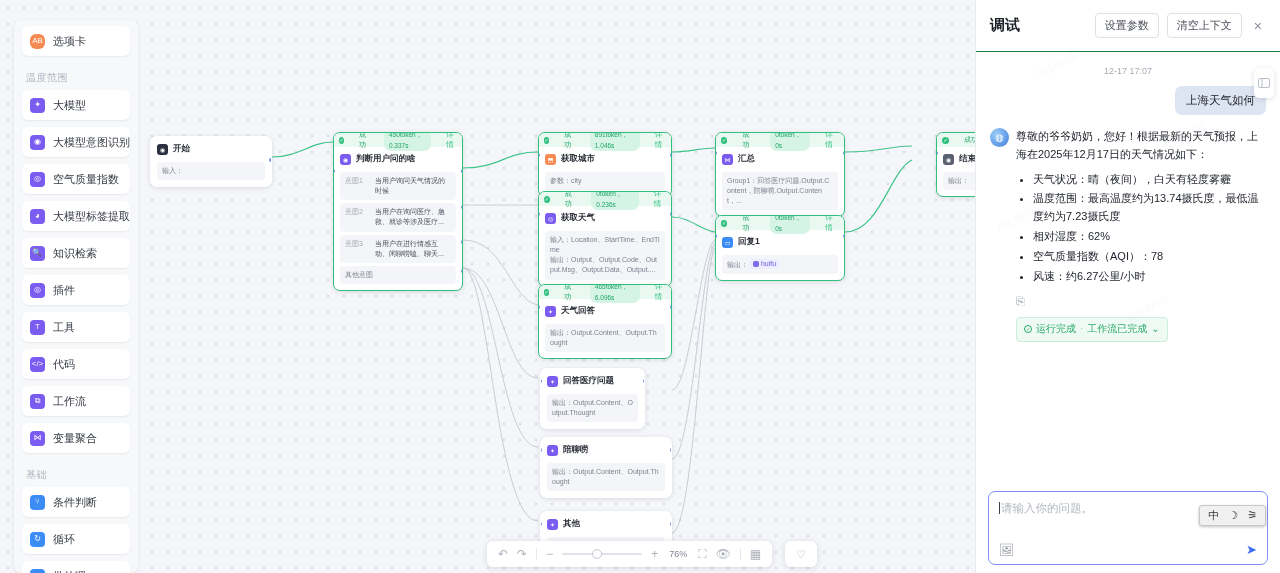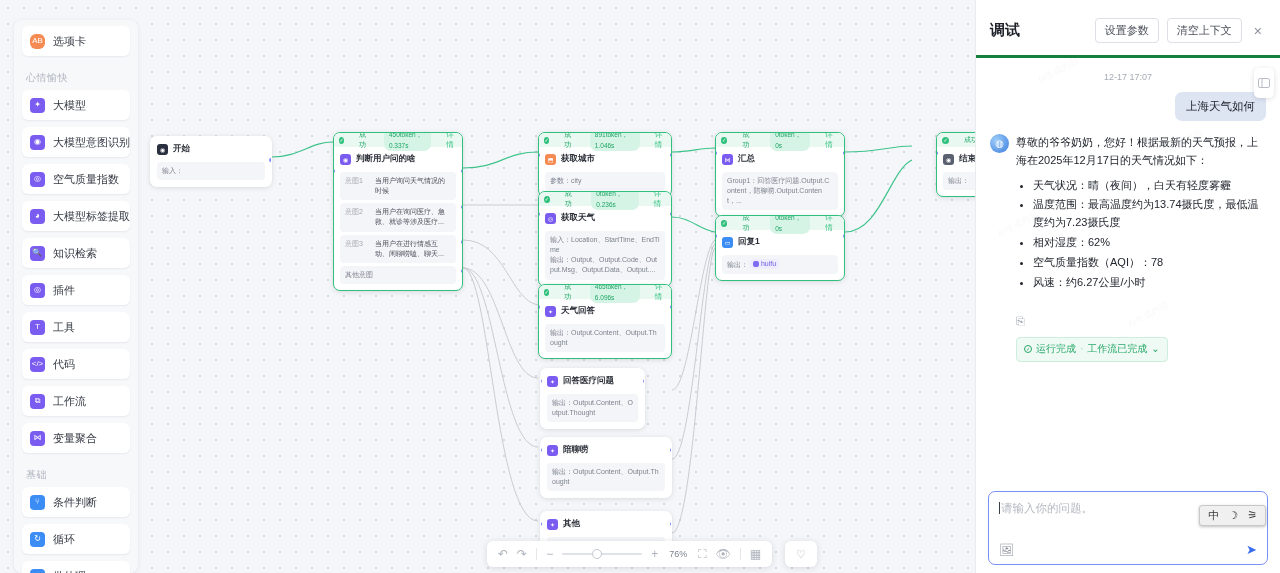--- a/index.html
+++ b/index.html
@@ -112,21 +112,21 @@
   }
 
   
   .panel {
     position: absolute; right: 0; top: 0; width: 305px; height: 573px;
     background: #fff; border-left: 1px solid #e9ebef;
     display: flex; flex-direction: column;
   }
   .panel-head {
     height: 52px; display: flex; align-items: center; gap: 8px;
-    padding: 0 14px; border-bottom: 3px solid #15803d; margin-top: 6px;
+    padding: 0 14px; border-bottom: 1px solid #15803d;
   }
   .panel-title { font-size: 15px; font-weight: bold; color: #1d2129; margin-right: auto; }
   .pbtn {
     border: 1px solid #dcdfe5; background: #fff; border-radius: 4px;
     font-size: 11px; color: #4a4f59; padding: 4px 9px; cursor: pointer;
     font-family: inherit; white-space: nowrap;
   }
   .close-x { color: #8a8f99; font-size: 14px; cursor: pointer; padding: 2px 4px; }
 
   .collapse-tab {
@@ -142,21 +142,21 @@
     padding: 7px 11px; font-size: 11.5px; color: #1d2129; width: fit-content;
   }
   .msg-ai { display: flex; gap: 7px; margin-top: 13px; }
   .avatar {
     flex: 0 0 19px; width: 19px; height: 19px; border-radius: 50%;
     background: radial-gradient(circle at 33% 33%, #9ecdf8, #3b7ddd);
     display: flex; align-items: center; justify-content: center;
     color: #fff; font-size: 10px;
   }
   .ai-body { font-size: 11px; color: #22262e; line-height: 1.62; }
-  .ai-body ul { margin: 7px 0 21px 0; padding-left: 17px; }
+  .ai-body ul { margin: 7px 0 7px 0; padding-left: 17px; }
   .ai-body li { margin-bottom: 2px; }
   .ai-actions { margin-top: 7px; color: #9aa0aa; font-size: 11px; }
   .run-badge {
     display: inline-flex; align-items: center; gap: 4px; margin-top: 7px;
     background: #eefaf3; border: 1px solid #cdeedd; border-radius: 4px;
     padding: 3px 7px; font-size: 10px; color: #2aa86b; cursor: pointer;
   }
   .run-badge .dot {
     width: 8px; height: 8px; border-radius: 50%; border: 1px solid #2aa86b;
     display: inline-flex; align-items: center; justify-content: center; font-size: 5px;
@@ -431,21 +431,21 @@
     </div>
     <div class="lamp">♡</div>
   </div>
 
   <div class="palette">
     <div class="pal-item">
       <span class="pal-ico" style="background:#f58a52;border-radius:6px;">AB</span>
       <span class="pal-label">选项卡</span>
     </div>
 
-    <div class="pal-group-title">心情愉快</div>
+    <div class="pal-group-title">温度范围</div>
     <div class="pal-item">
       <span class="pal-ico" style="background:#7b5cf0;">✦</span>
       <span class="pal-label">大模型</span>
     </div>
     <div class="pal-item">
       <span class="pal-ico" style="background:#7b5cf0;">◉</span>
       <span class="pal-label">大模型意图识别</span>
     </div>
     <div class="pal-item">
       <span class="pal-ico" style="background:#7b5cf0;">◎</span>

